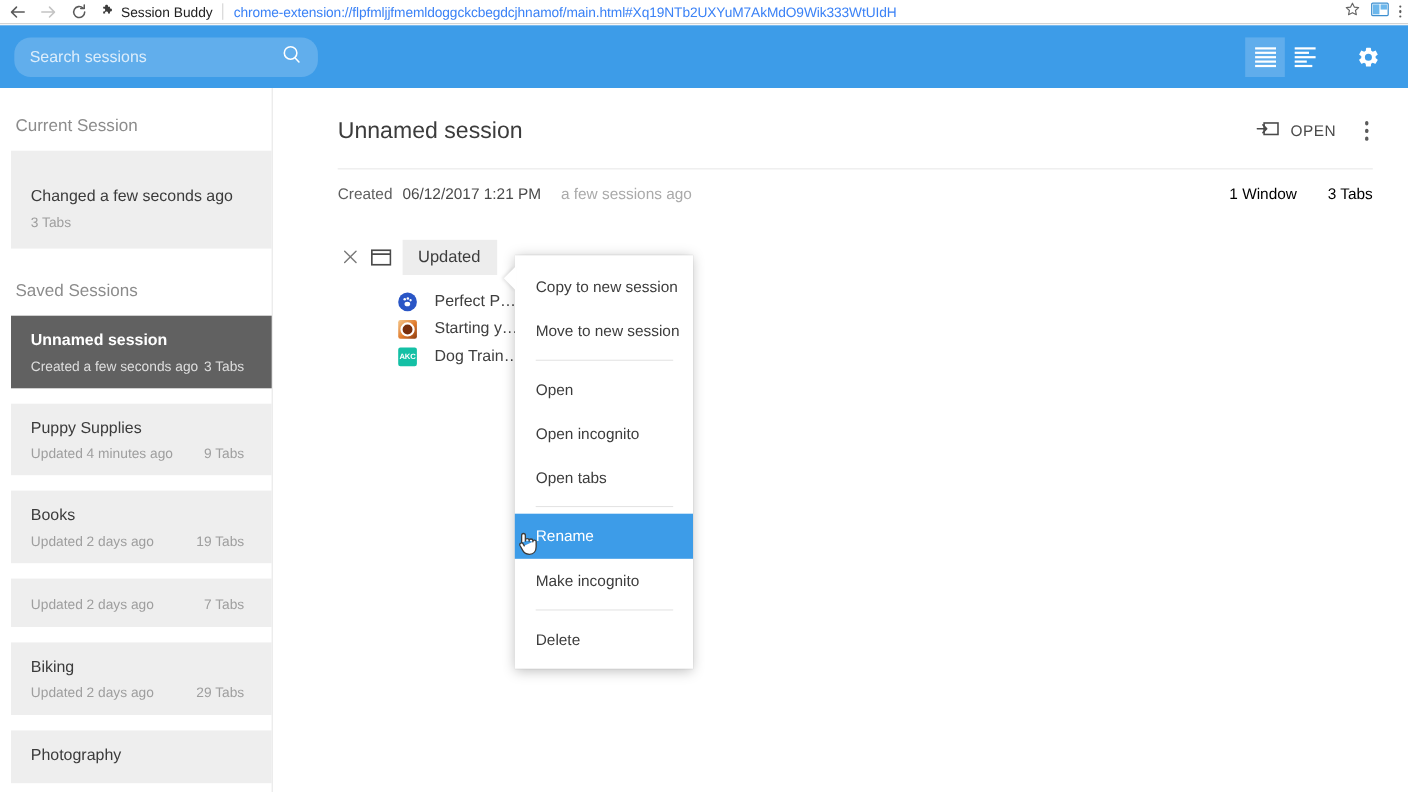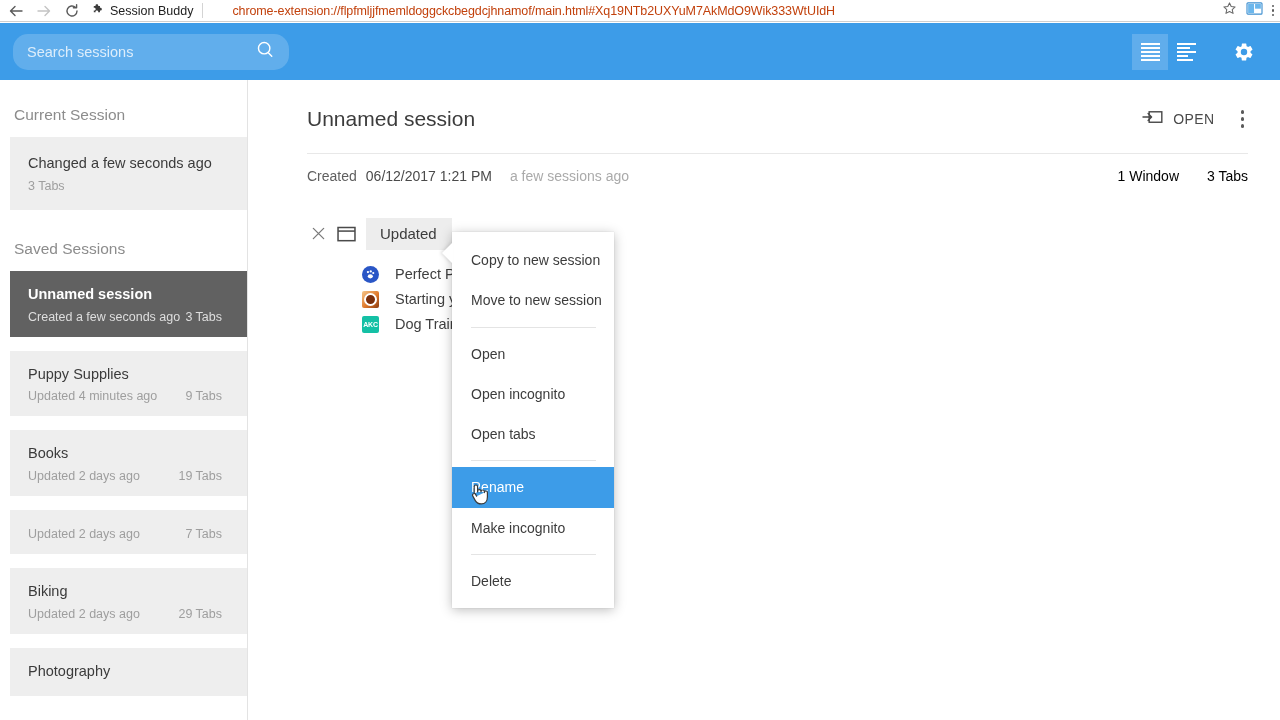--- a/index.html
+++ b/index.html
@@ -24,21 +24,21 @@
     flex: 1;
     height: 20px;
     margin: 0 6px 0 12px;
     display: flex; align-items: center;
     font-size: 12.5px;
     overflow: hidden; white-space: nowrap;
   }
   .ext-badge { display: flex; align-items: center; gap: 5px; padding-right: 9px; }
   .ext-name { color: #222; font-size: 12.5px; }
   .omni-divider { width: 1px; height: 15px; background: #d4d4d4; margin-right: 9px; }
-  .omni-url { color: #c2410c; font-size: 12.5px; letter-spacing: -0.1px; margin-left: 20px; }
+  .omni-url { color: #3b82f6; font-size: 12.5px; letter-spacing: -0.1px; }
   .chrome-right { display: flex; align-items: center; gap: 9px; padding-right: 6px; }
   .kebab-dots { display: flex; flex-direction: column; gap: 2px; align-items: center; }
   .kebab-dots i { width: 2.5px; height: 2.5px; border-radius: 50%; background: #5a5a5a; display: block; }
 
   
   .app-header {
     position: absolute; top: 23px; left: 0;
     width: 1280px; height: 57px;
     background: #3d9ce8;
     display: flex; align-items: center;
@@ -88,21 +88,21 @@
     padding: 26px 0 13px 14px;
     font-weight: 400;
   }
   .sess-card {
     margin: 0 0 4px 10px;
     width: 238px;
     background: #eeeeee;
     padding: 13px 14px 13px 18px;
     cursor: pointer;
   }
-  .sess-card.current { padding: 16px 14px 17px 18px; }
+  .sess-card.current { padding: 32px 14px 17px 18px; }
   .sess-card.selected { background: #616161; }
   .sess-title { font-size: 14.5px; color: #3b3b3b; line-height: 1.5; }
   .sess-card.selected .sess-title { color: #ffffff; font-weight: bold; }
   .sess-meta {
     display: flex; align-items: baseline; justify-content: space-between;
     font-size: 12.5px; color: #9e9e9e; margin-top: 4px;
     padding-right: 12px;
   }
   .sess-card.selected .sess-meta { color: #dedede; }
   .sess-sub { font-size: 12.5px; color: #9e9e9e; margin-top: 4px; }
@@ -171,21 +171,21 @@
     border:2.5px solid #ffffff; background:#7a2f0c;
   }
   .fav-akc {
     background: #14c0a5; color:#fff; font-size:7px; font-weight:bold;
     display:flex; align-items:center; justify-content:center;
     font-family:"Liberation Sans", sans-serif; letter-spacing:-0.2px;
   }
 
   
   .ctx-menu {
-    position: absolute; left: 452px; top: 232px;
+    position: absolute; left: 468px; top: 232px;
     width: 162px;
     background: #ffffff;
     box-shadow: 0 2px 11px rgba(0,0,0,0.26), 0 0 1px rgba(0,0,0,0.18);
     padding: 8px 0 7px 0;
     z-index: 40;
   }
   .ctx-notch {
     position: absolute; left: -10px; top: 10px;
     width: 0; height: 0;
     border-top: 11px solid transparent;

